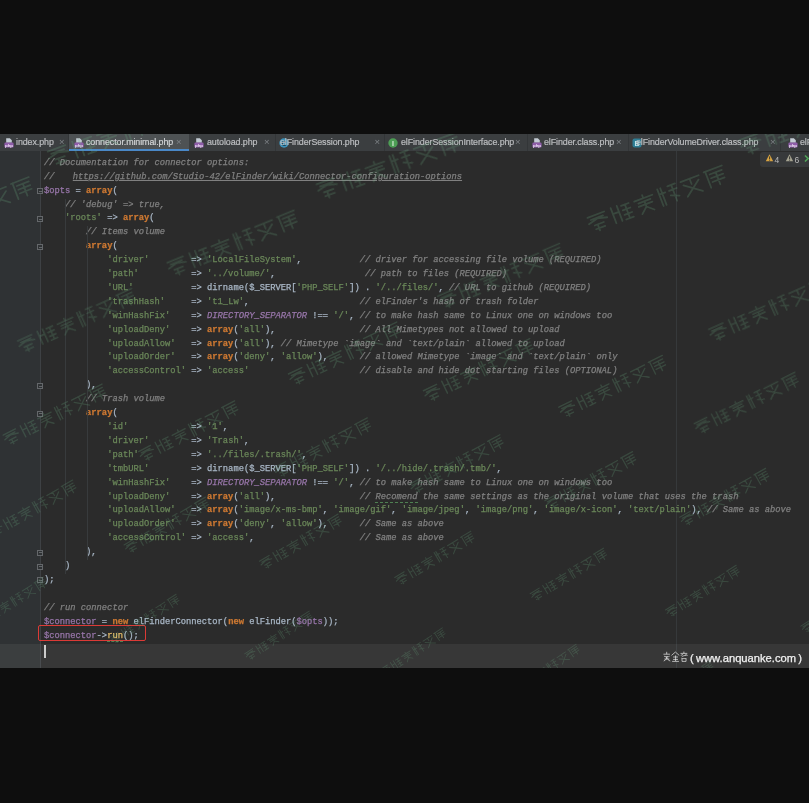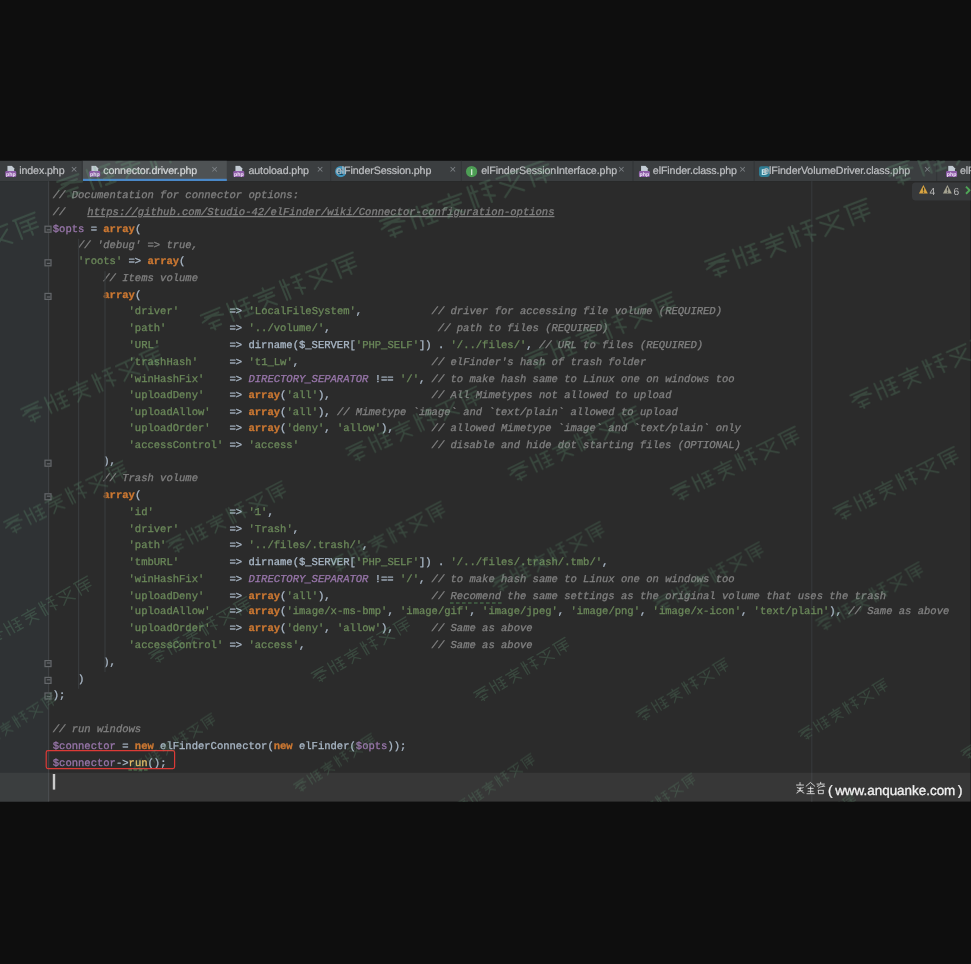--- a/index.html
+++ b/index.html
@@ -50,21 +50,21 @@
         <text x="5" y="8.6" font-family="Liberation Sans" font-size="4.4" font-weight="bold" fill="#efe3f6" text-anchor="middle">php</text>
       </svg>
       <div class="lbl" style="left:16.0px">index.php</div>
       <div class="x" style="left:59.0px">×</div>
       <div class="sep" style="left:68px"></div>
       <svg class="ticon" style="left:74.0px" width="10" height="10" viewBox="0 0 10 10">
         <path d="M2.2 0.2 h3.6 l2 2 v2.6 h-5.6 z" fill="#c3cbd3"></path>
         <rect x="0.4" y="4.6" width="9.2" height="5" rx="1.1" fill="#8e5ca8"></rect>
         <text x="5" y="8.6" font-family="Liberation Sans" font-size="4.4" font-weight="bold" fill="#efe3f6" text-anchor="middle">php</text>
       </svg>
-      <div class="lbl on" style="left:86.0px">connector.driver.php</div>
+      <div class="lbl on" style="left:86.0px">connector.minimal.php</div>
       <div class="x" style="left:176.0px">×</div>
       <svg class="ticon" style="left:194.0px" width="10" height="10" viewBox="0 0 10 10">
         <path d="M2.2 0.2 h3.6 l2 2 v2.6 h-5.6 z" fill="#c3cbd3"></path>
         <rect x="0.4" y="4.6" width="9.2" height="5" rx="1.1" fill="#8e5ca8"></rect>
         <text x="5" y="8.6" font-family="Liberation Sans" font-size="4.4" font-weight="bold" fill="#efe3f6" text-anchor="middle">php</text>
       </svg>
       <div class="lbl" style="left:207.0px">autoload.php</div>
       <div class="x" style="left:264.0px">×</div>
       <div class="sep" style="left:275px"></div>
       <svg class="ticon" style="left:279.0px" width="10" height="10" viewBox="0 0 10 10">
@@ -110,44 +110,44 @@
     <div id="margin"></div>
     <div id="code"><span class="c">// Documentation for connector options:</span>
 <span class="c">// </span><span class="c u">https://github.com/Studio-42/elFinder/wiki/Connector-configuration-options</span>
 <span class="v">$opts</span> = <span class="k">array</span>(
     <span class="c">// 'debug' =&gt; true,</span>
     <span class="s">'roots'</span> =&gt; <span class="k">array</span>(
         <span class="c">// Items volume</span>
         <span class="k">array</span>(
             <span class="s">'driver'</span>        =&gt; <span class="s">'LocalFileSystem'</span>,           <span class="c">// driver for accessing file volume (REQUIRED)</span>
             <span class="s">'path'</span>          =&gt; <span class="s">'../volume/'</span>,                 <span class="c">// path to files (REQUIRED)</span>
-            <span class="s">'URL'</span>           =&gt; dirname($_SERVER[<span class="s">'PHP_SELF'</span>]) . <span class="s">'/../files/'</span>, <span class="c">// URL to files (REQUIRED)</span>
+            <span class="s">'URL'</span>           =&gt; dirname($_SERVER[<span class="s">'PHP_SELF'</span>]) . <span class="s">'/../files/'</span>, <span class="c">// URL to github (REQUIRED)</span>
             <span class="s">'trashHash'</span>     =&gt; <span class="s">'t1_Lw'</span>,                     <span class="c">// elFinder's hash of trash folder</span>
             <span class="s">'winHashFix'</span>    =&gt; <span class="i">DIRECTORY_SEPARATOR</span> !== <span class="s">'/'</span>, <span class="c">// to make hash same to Linux one on windows too</span>
             <span class="s">'uploadDeny'</span>    =&gt; <span class="k">array</span>(<span class="s">'all'</span>),                <span class="c">// All Mimetypes not allowed to upload</span>
             <span class="s">'uploadAllow'</span>   =&gt; <span class="k">array</span>(<span class="s">'all'</span>), <span class="c">// Mimetype `image` and `text/plain` allowed to upload</span>
             <span class="s">'uploadOrder'</span>   =&gt; <span class="k">array</span>(<span class="s">'deny'</span>, <span class="s">'allow'</span>),      <span class="c">// allowed Mimetype `image` and `text/plain` only</span>
             <span class="s">'accessControl'</span> =&gt; <span class="s">'access'</span>                     <span class="c">// disable and hide dot starting files (OPTIONAL)</span>
         ),
         <span class="c">// Trash volume</span>
         <span class="k">array</span>(
             <span class="s">'id'</span>            =&gt; <span class="s">'1'</span>,
             <span class="s">'driver'</span>        =&gt; <span class="s">'Trash'</span>,
             <span class="s">'path'</span>          =&gt; <span class="s">'../files/.trash/'</span>,
-            <span class="s">'tmbURL'</span>        =&gt; dirname($_SERVER[<span class="s">'PHP_SELF'</span>]) . <span class="s">'/../files/.trash/.tmb/'</span>,
+            <span class="s">'tmbURL'</span>        =&gt; dirname($_SERVER[<span class="s">'PHP_SELF'</span>]) . <span class="s">'/../hide/.trash/.tmb/'</span>,
             <span class="s">'winHashFix'</span>    =&gt; <span class="i">DIRECTORY_SEPARATOR</span> !== <span class="s">'/'</span>, <span class="c">// to make hash same to Linux one on windows too</span>
             <span class="s">'uploadDeny'</span>    =&gt; <span class="k">array</span>(<span class="s">'all'</span>),                <span class="c">// </span><span class="c sq">Recomend</span><span class="c"> the same settings as the original volume that uses the trash</span>
             <span class="s">'uploadAllow'</span>   =&gt; <span class="k">array</span>(<span class="s">'image/x-ms-bmp'</span>, <span class="s">'image/gif'</span>, <span class="s">'image/jpeg'</span>, <span class="s">'image/png'</span>, <span class="s">'image/x-icon'</span>, <span class="s">'text/plain'</span>), <span class="c">// Same as above</span>
             <span class="s">'uploadOrder'</span>   =&gt; <span class="k">array</span>(<span class="s">'deny'</span>, <span class="s">'allow'</span>),      <span class="c">// Same as above</span>
             <span class="s">'accessControl'</span> =&gt; <span class="s">'access'</span>,                    <span class="c">// Same as above</span>
         ),
     )
 );
 
-<span class="c">// run windows</span>
+<span class="c">// run connector</span>
 <span class="v">$connector</span> = <span class="k">new</span> elFinderConnector(<span class="k">new</span> elFinder(<span class="v">$opts</span>));
 <span class="v">$connector</span>-&gt;<span class="y sq">run</span>();
 
 </div>
       <div class="fold" style="top:37.2px"></div>
       <div class="fold" style="top:65.0px"></div>
       <div class="fold" style="top:92.8px"></div>
       <div class="fold" style="top:231.8px"></div>
       <div class="fold" style="top:259.6px"></div>
       <div class="fold" style="top:398.6px"></div>

